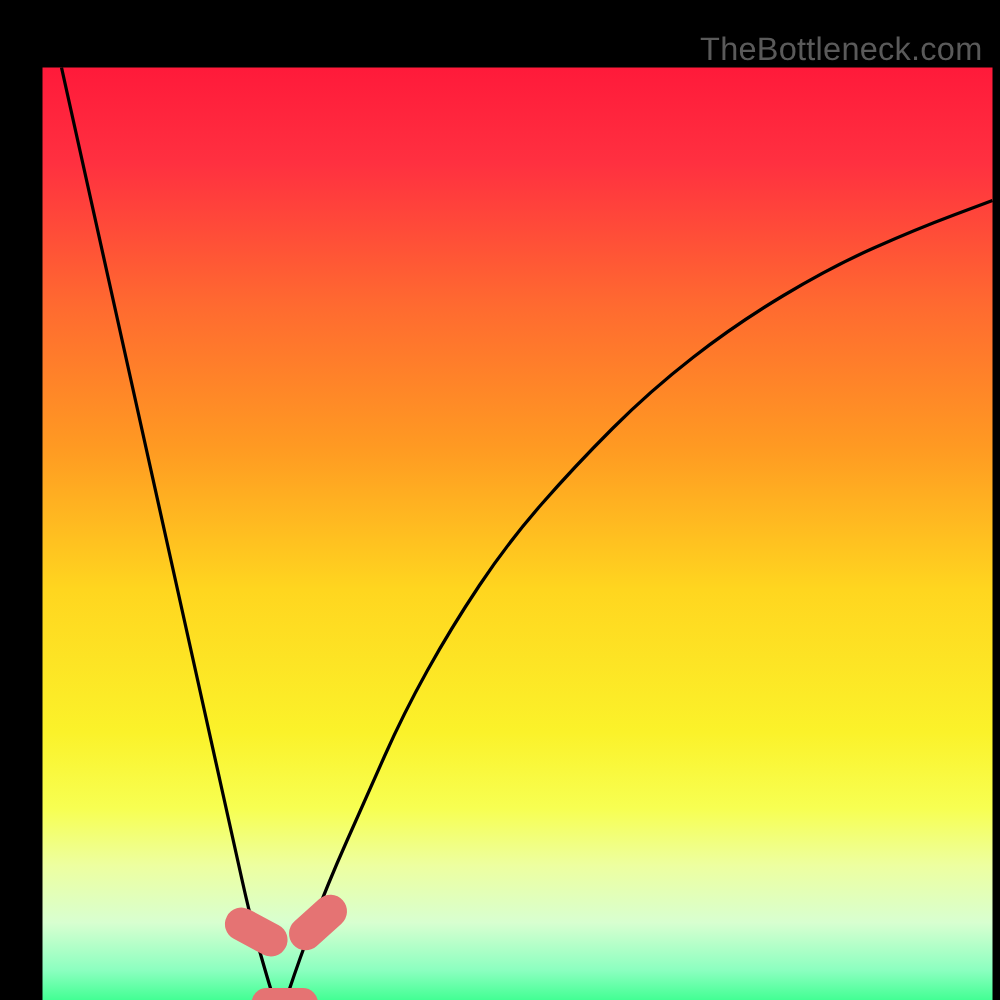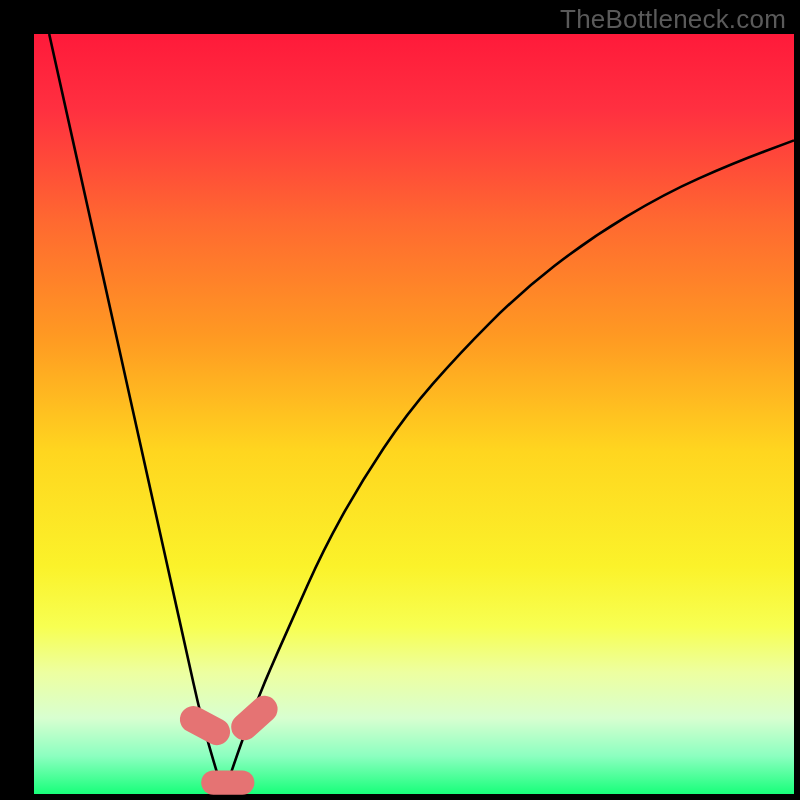--- a/index.html
+++ b/index.html
@@ -9,20 +9,21 @@
     height: 800px;
     background: #000000;
     overflow: hidden;
     font-family: Arial, Helvetica, sans-serif;
   }
   .frame {
     position: relative;
     width: 800px;
     height: 612px;
     background: #000000;
+    margin-top: 20px;
   }
   .watermark {
     position: absolute;
     top: 4px;
     right: 14px;
     font-size: 26px;
     font-weight: 500;
     color: #5a5a5a;
     letter-spacing: 0.2px;
     z-index: 10;

